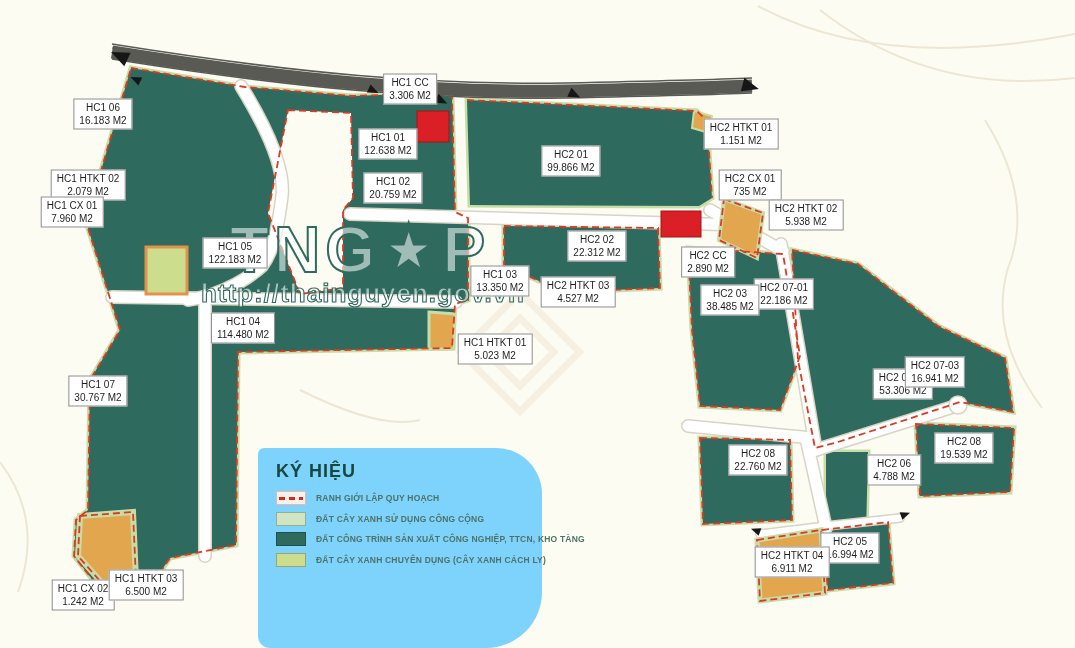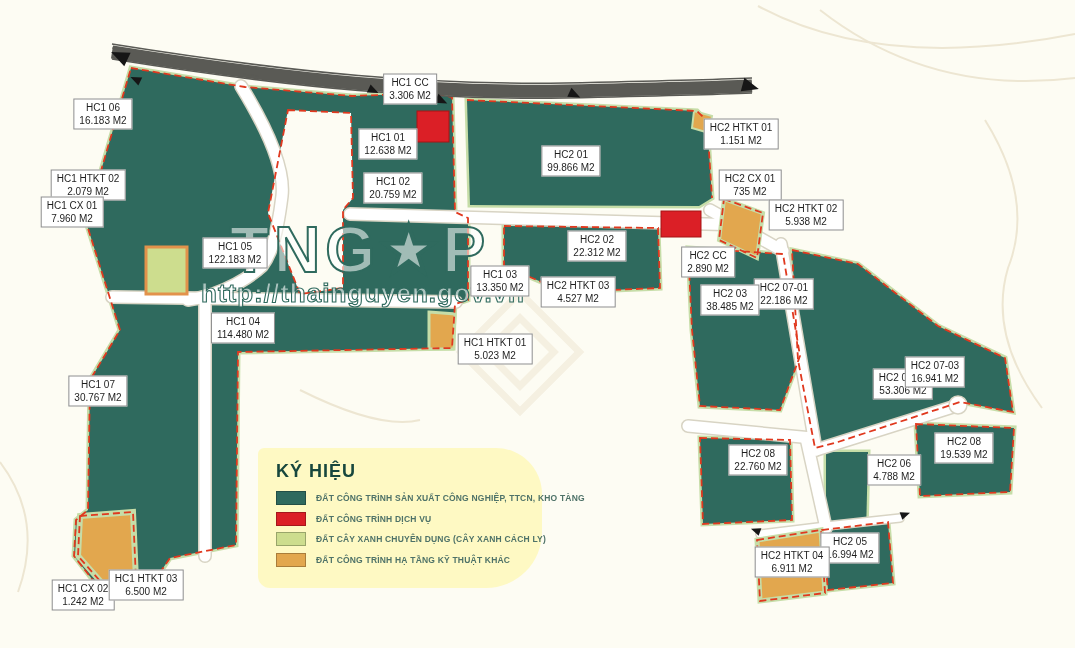--- a/index.html
+++ b/index.html
@@ -23,22 +23,22 @@
     font-weight:bold;font-size:26px;letter-spacing:1px;}
   
   #label-layer{position:absolute;left:0;top:0;width:100%;height:100%;pointer-events:none;}
   .plabel{
     position:absolute;transform:translate(-50%,-50%);
     background:#fff;border:1px solid #8d8d8d;padding:1px 5px 2px;
     font-size:10px;line-height:1.3;color:#1e1e1e;text-align:center;white-space:nowrap;
   }
   
   .legend{
-    position:absolute;left:258px;top:448px;width:284px;height:140px;
-    background:#fef9c3;border-radius:6px 46px 56px 12px;
+    position:absolute;left:258px;top:448px;width:284px;height:200px;
+    background:#7dd3fc;border-radius:6px 46px 56px 12px;
     padding:13px 0 10px 18px;box-sizing:border-box;
   }
   .legend h2{margin:0 0 9px;font-size:18px;letter-spacing:1px;color:#17473d;}
   .legend-row{display:flex;align-items:center;gap:10px;margin-bottom:6.5px;}
   .swatch{width:30px;height:14px;flex:0 0 30px;border:1px solid rgba(0,0,0,.25);
     box-sizing:border-box;position:relative;background:#fff;}
   .swatch.dash{background:#f6f2ea;border:1px solid #e7b9ad;}
   .swatch.dash::after{content:"";position:absolute;left:2px;right:2px;top:5px;height:3px;
     background:repeating-linear-gradient(90deg,#d6281e 0 6px,transparent 6px 10px);}
   .legend-label{font-size:8.5px;font-weight:bold;color:#4e7268;letter-spacing:.2px;white-space:nowrap;}
@@ -283,31 +283,31 @@
       <div class="plabel" style="left: 792px; top: 562px;">
         <div>HC2 HTKT 04</div>
         <div>6.911 M2</div>
       </div>
     </div>
 
   <div class="legend">
     <h2>KÝ HIỆU</h2>
     <div id="legend-items">
         <div class="legend-row">
+          <div class="swatch dash"></div>
+          <div class="legend-label">RANH GIỚI LẬP QUY HOẠCH</div>
+        </div>
+        <div class="legend-row">
+          <div class="swatch" style="background: rgb(207, 229, 195);"></div>
+          <div class="legend-label">ĐẤT CÂY XANH SỬ DỤNG CÔNG CỘNG</div>
+        </div>
+        <div class="legend-row">
           <div class="swatch" style="background: rgb(47, 106, 94);"></div>
           <div class="legend-label">ĐẤT CÔNG TRÌNH SẢN XUẤT CÔNG NGHIỆP, TTCN, KHO TÀNG</div>
-        </div>
-        <div class="legend-row">
-          <div class="swatch" style="background: rgb(219, 31, 38);"></div>
-          <div class="legend-label">ĐẤT CÔNG TRÌNH DỊCH VỤ</div>
         </div>
         <div class="legend-row">
           <div class="swatch" style="background: rgb(205, 221, 142);"></div>
           <div class="legend-label">ĐẤT CÂY XANH CHUYÊN DỤNG (CÂY XANH CÁCH LY)</div>
         </div>
-        <div class="legend-row">
-          <div class="swatch" style="background: rgb(226, 167, 78);"></div>
-          <div class="legend-label">ĐẤT CÔNG TRÌNH HẠ TẦNG KỸ THUẬT KHÁC</div>
-        </div>
       </div>
   </div>
 
 </div>
 
 </body></html>

